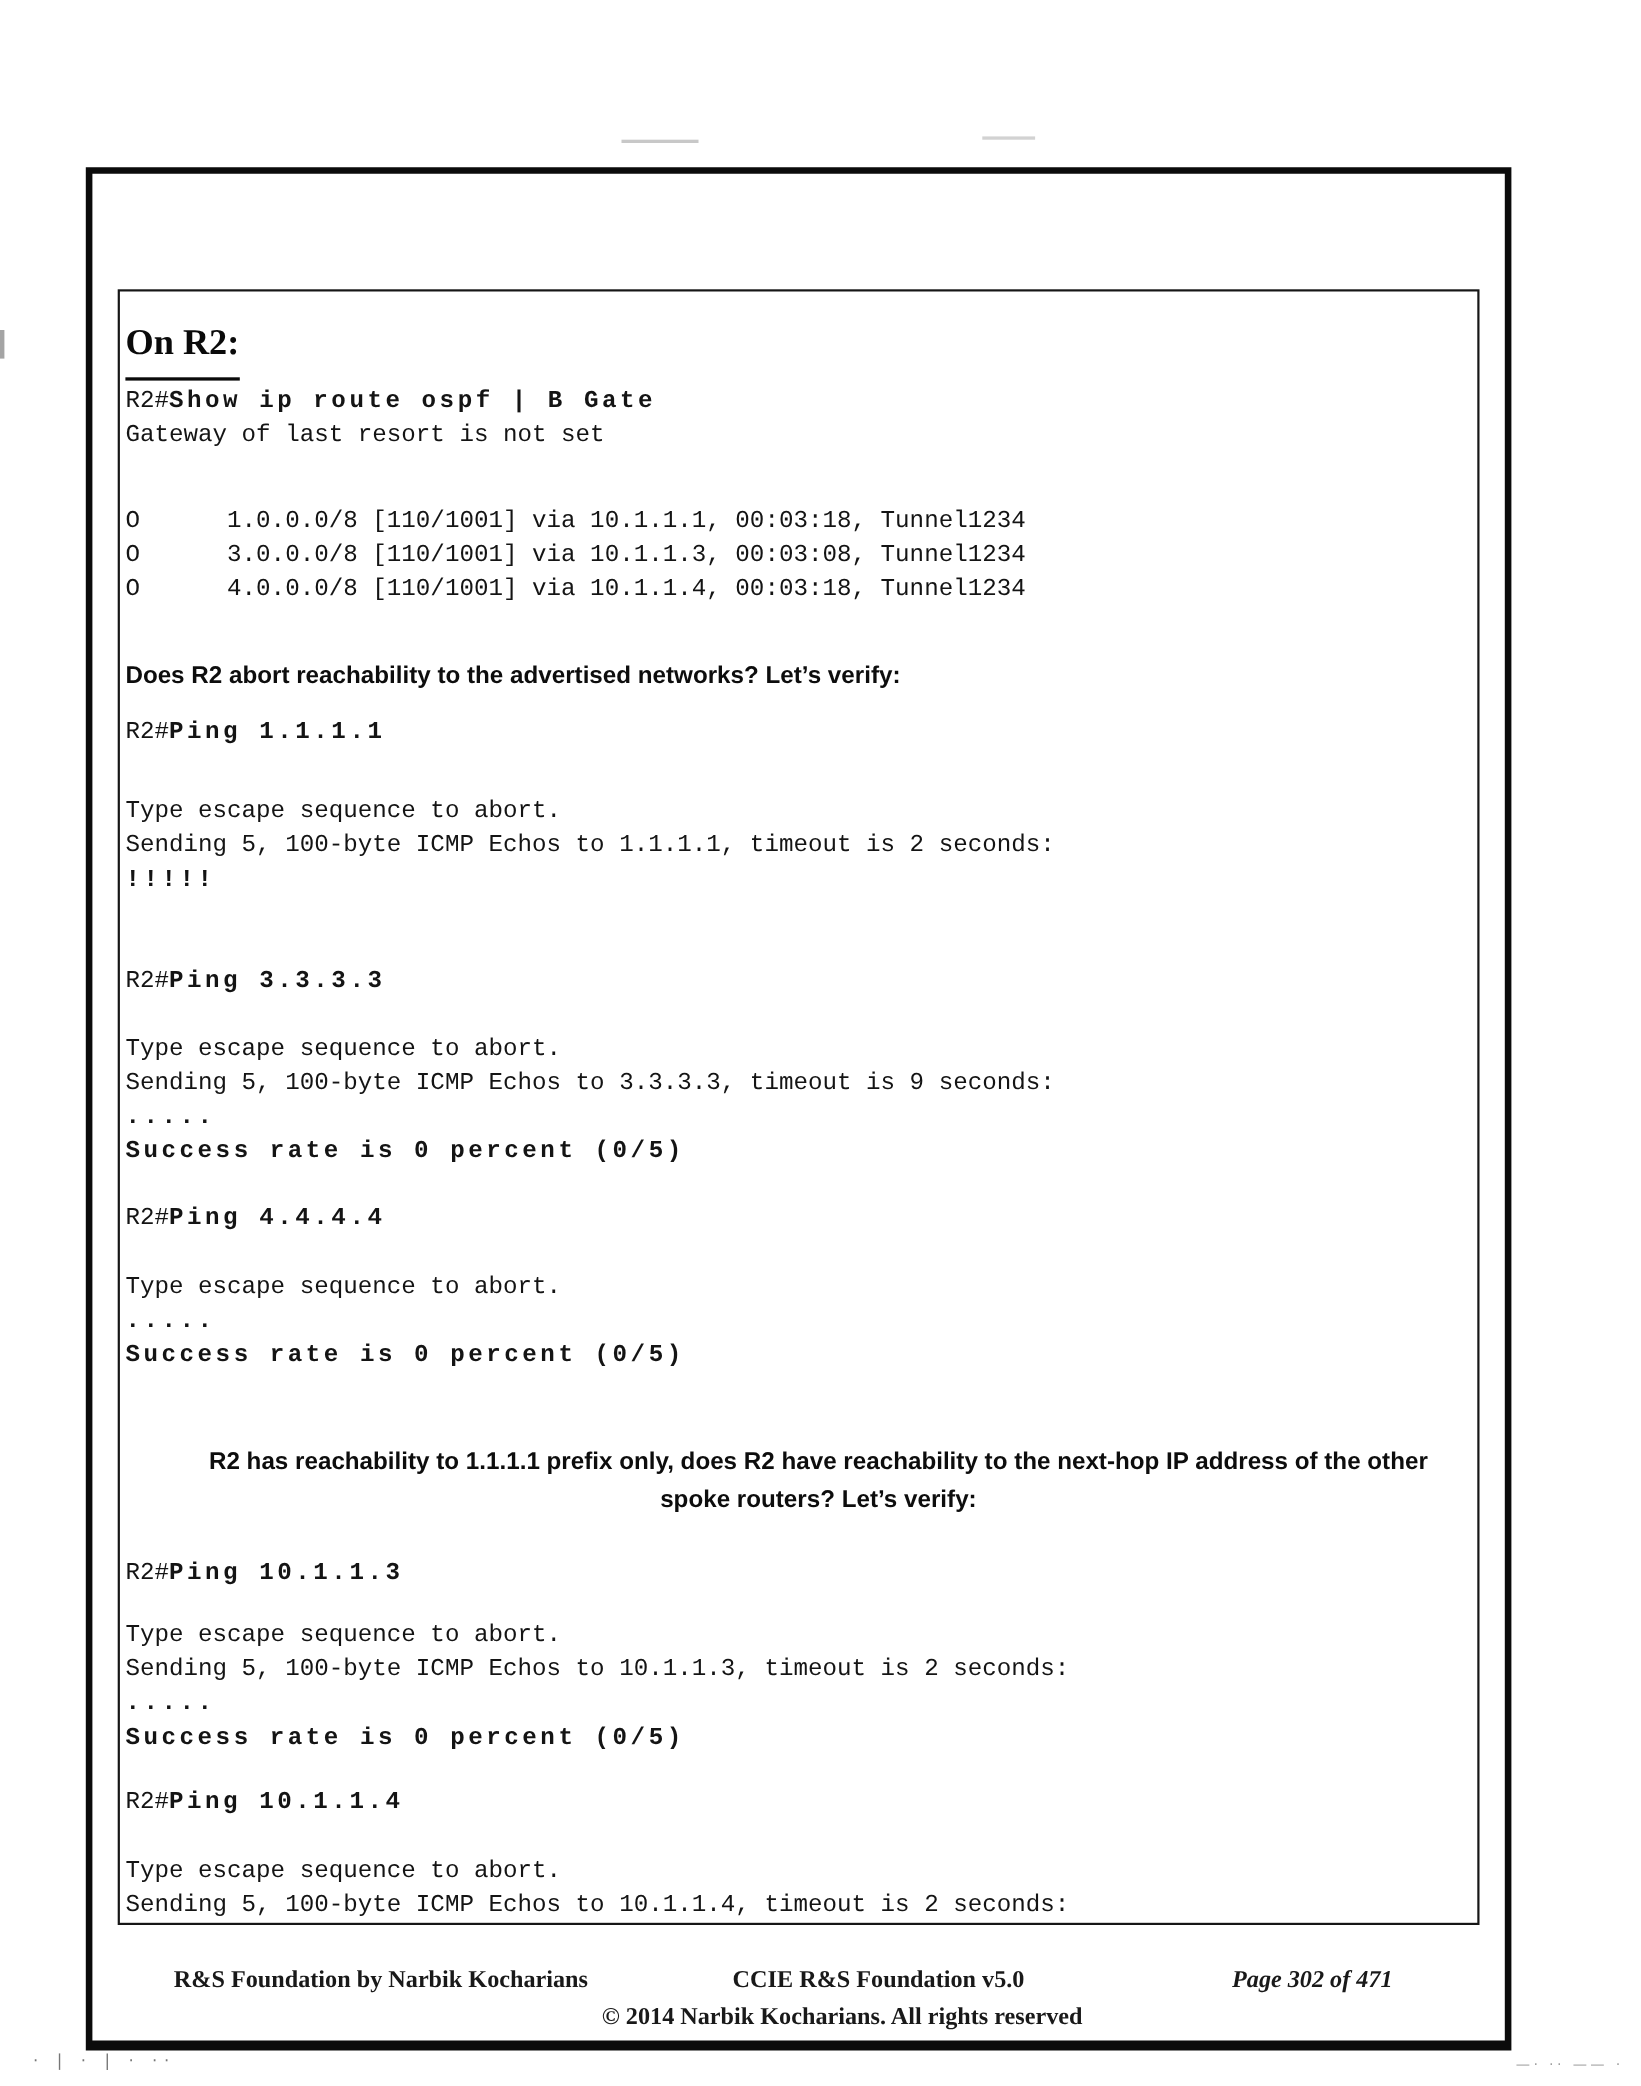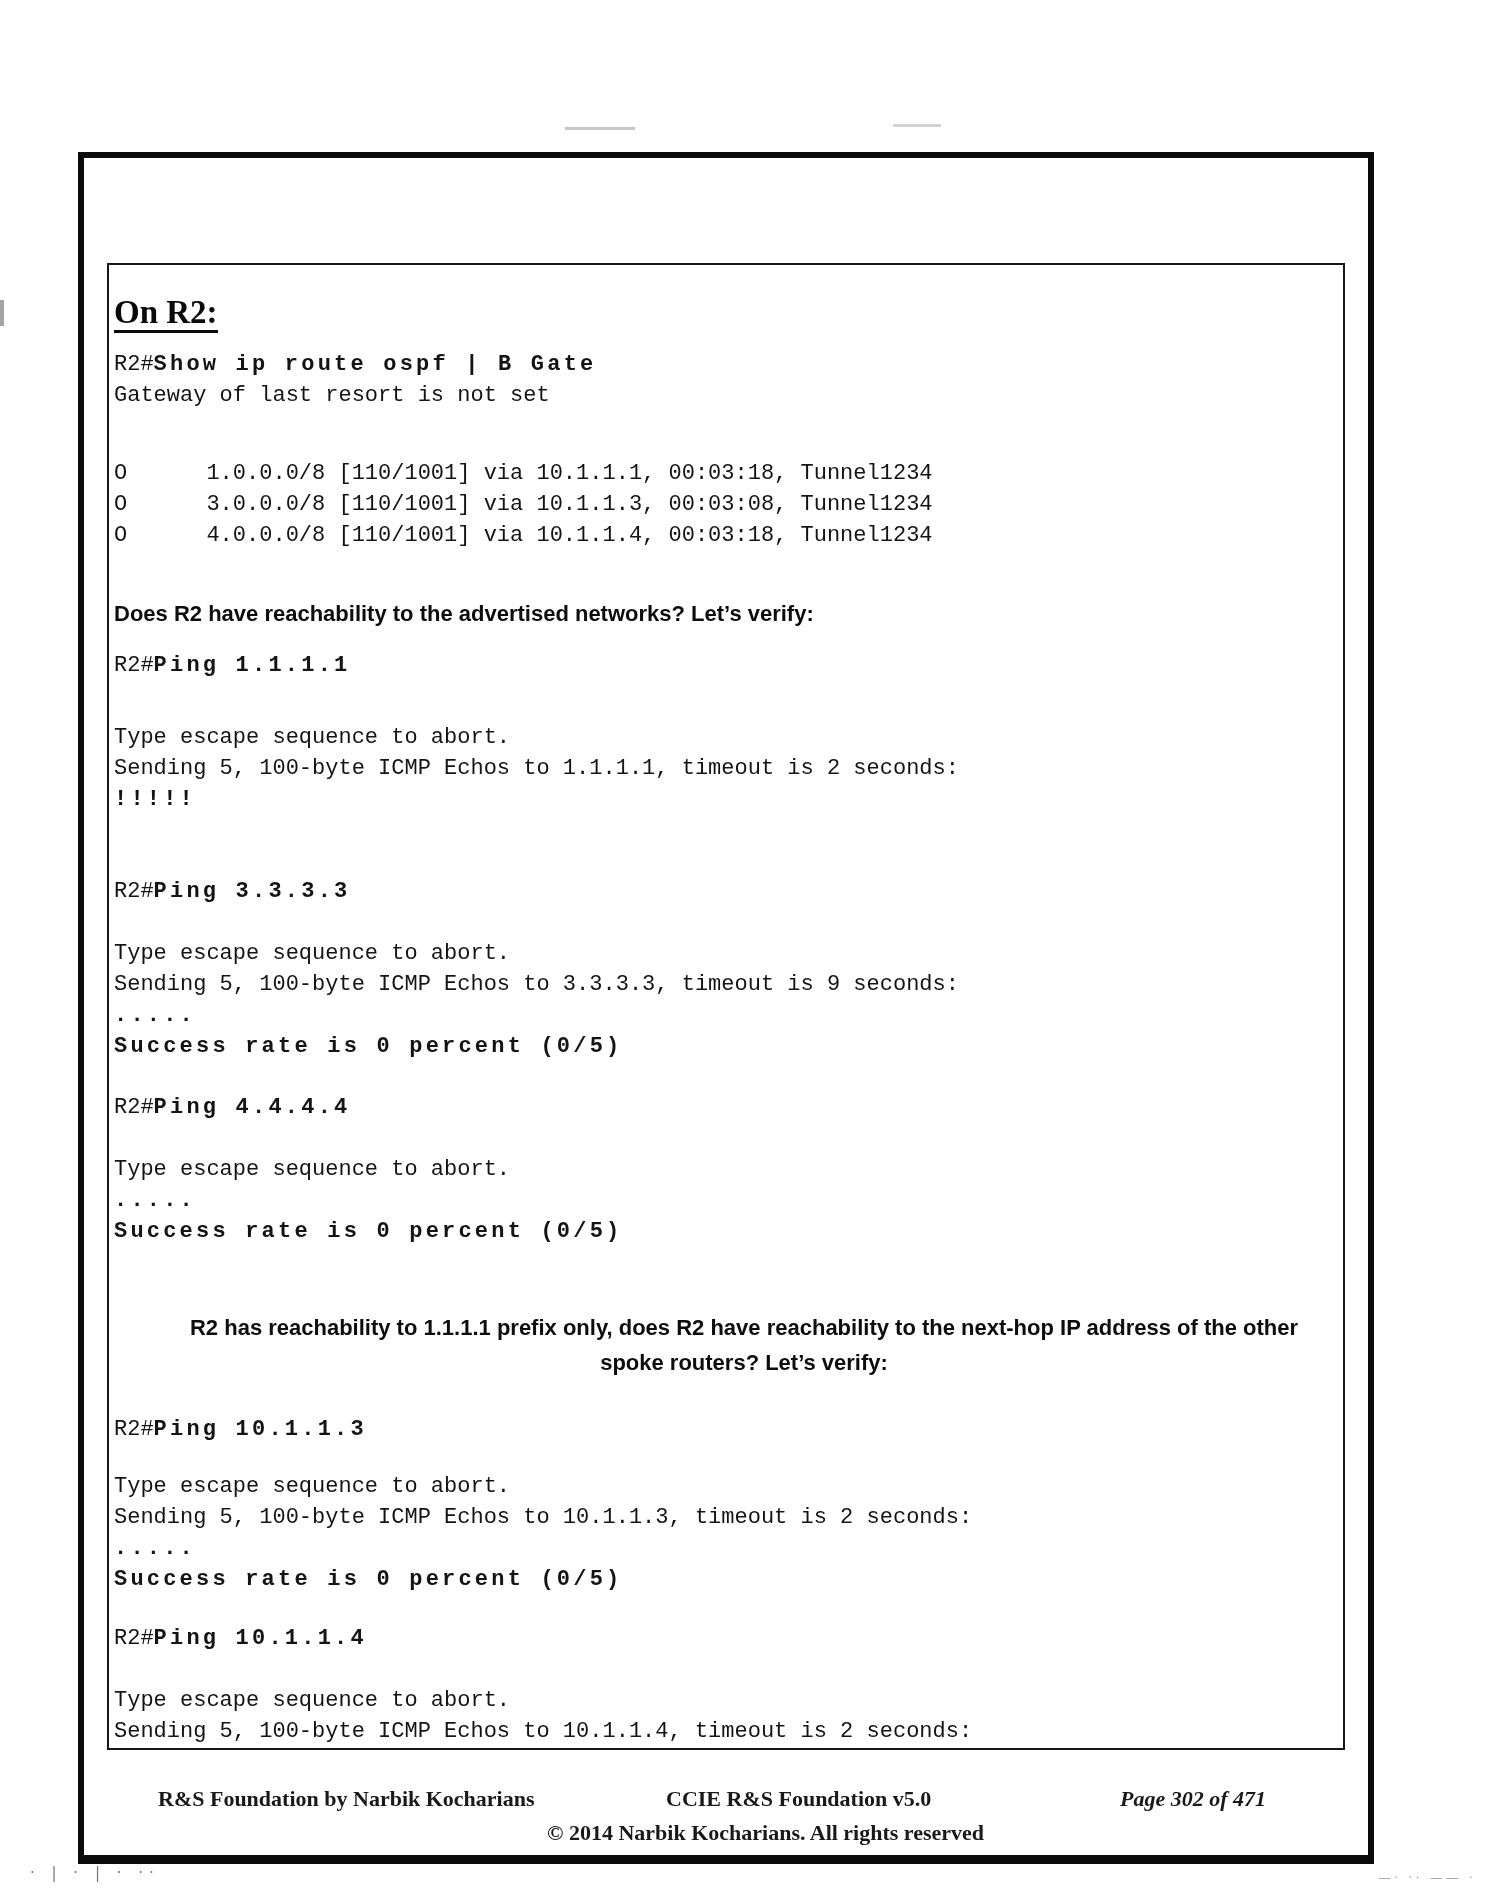--- a/index.html
+++ b/index.html
@@ -29,21 +29,21 @@
   }
   
   .doc-heading{
     position:absolute;left:114px;top:292px;
     font-family:"Liberation Serif", serif;
     font-weight:700;font-size:33px;line-height:40px;
     color:#0a0a0a;
   }
   .doc-heading .u{
     border-bottom:3px solid #0a0a0a;
-    padding-bottom:0;
+    padding-bottom:13px;
   }
   
   .console{
     position:absolute;left:114px;
     font-family:"Liberation Mono","DejaVu Sans Mono",monospace;
     font-size:22px;line-height:31px;
     color:#141414;
   }
   .cline{white-space:pre;}
   .cb{font-weight:700;letter-spacing:3.2px;}
@@ -88,21 +88,21 @@
 <div>
     <div class="console" style="top: 349px;">
       <div class="cline"><span>R2#</span><span class="cb">Show ip route ospf | B Gate</span></div>
       <div class="cline"><span>Gateway of last resort is not set</span></div>
     </div>
     <div class="console" style="top: 458px;">
       <div class="cline"><span>O      1.0.0.0/8 [110/1001] via 10.1.1.1, 00:03:18, Tunnel1234</span></div>
       <div class="cline"><span>O      3.0.0.0/8 [110/1001] via 10.1.1.3, 00:03:08, Tunnel1234</span></div>
       <div class="cline"><span>O      4.0.0.0/8 [110/1001] via 10.1.1.4, 00:03:18, Tunnel1234</span></div>
     </div>
-    <div class="para" style="top: 596px;">Does R2 have reachability to the advertised networks? Let’s verify:</div>
+    <div class="para" style="top: 596px;">Does R2 abort reachability to the advertised networks? Let’s verify:</div>
     <div class="console" style="top: 650px;">
       <div class="cline"><span>R2#</span><span class="cb">Ping 1.1.1.1</span></div>
     </div>
     <div class="console" style="top: 722px;">
       <div class="cline"><span>Type escape sequence to abort.</span></div>
       <div class="cline"><span>Sending 5, 100-byte ICMP Echos to 1.1.1.1, timeout is 2 seconds:</span></div>
       <div class="cline"><span class="cb">!!!!!</span></div>
     </div>
     <div class="console" style="top: 876px;">
       <div class="cline"><span>R2#</span><span class="cb">Ping 3.3.3.3</span></div>

